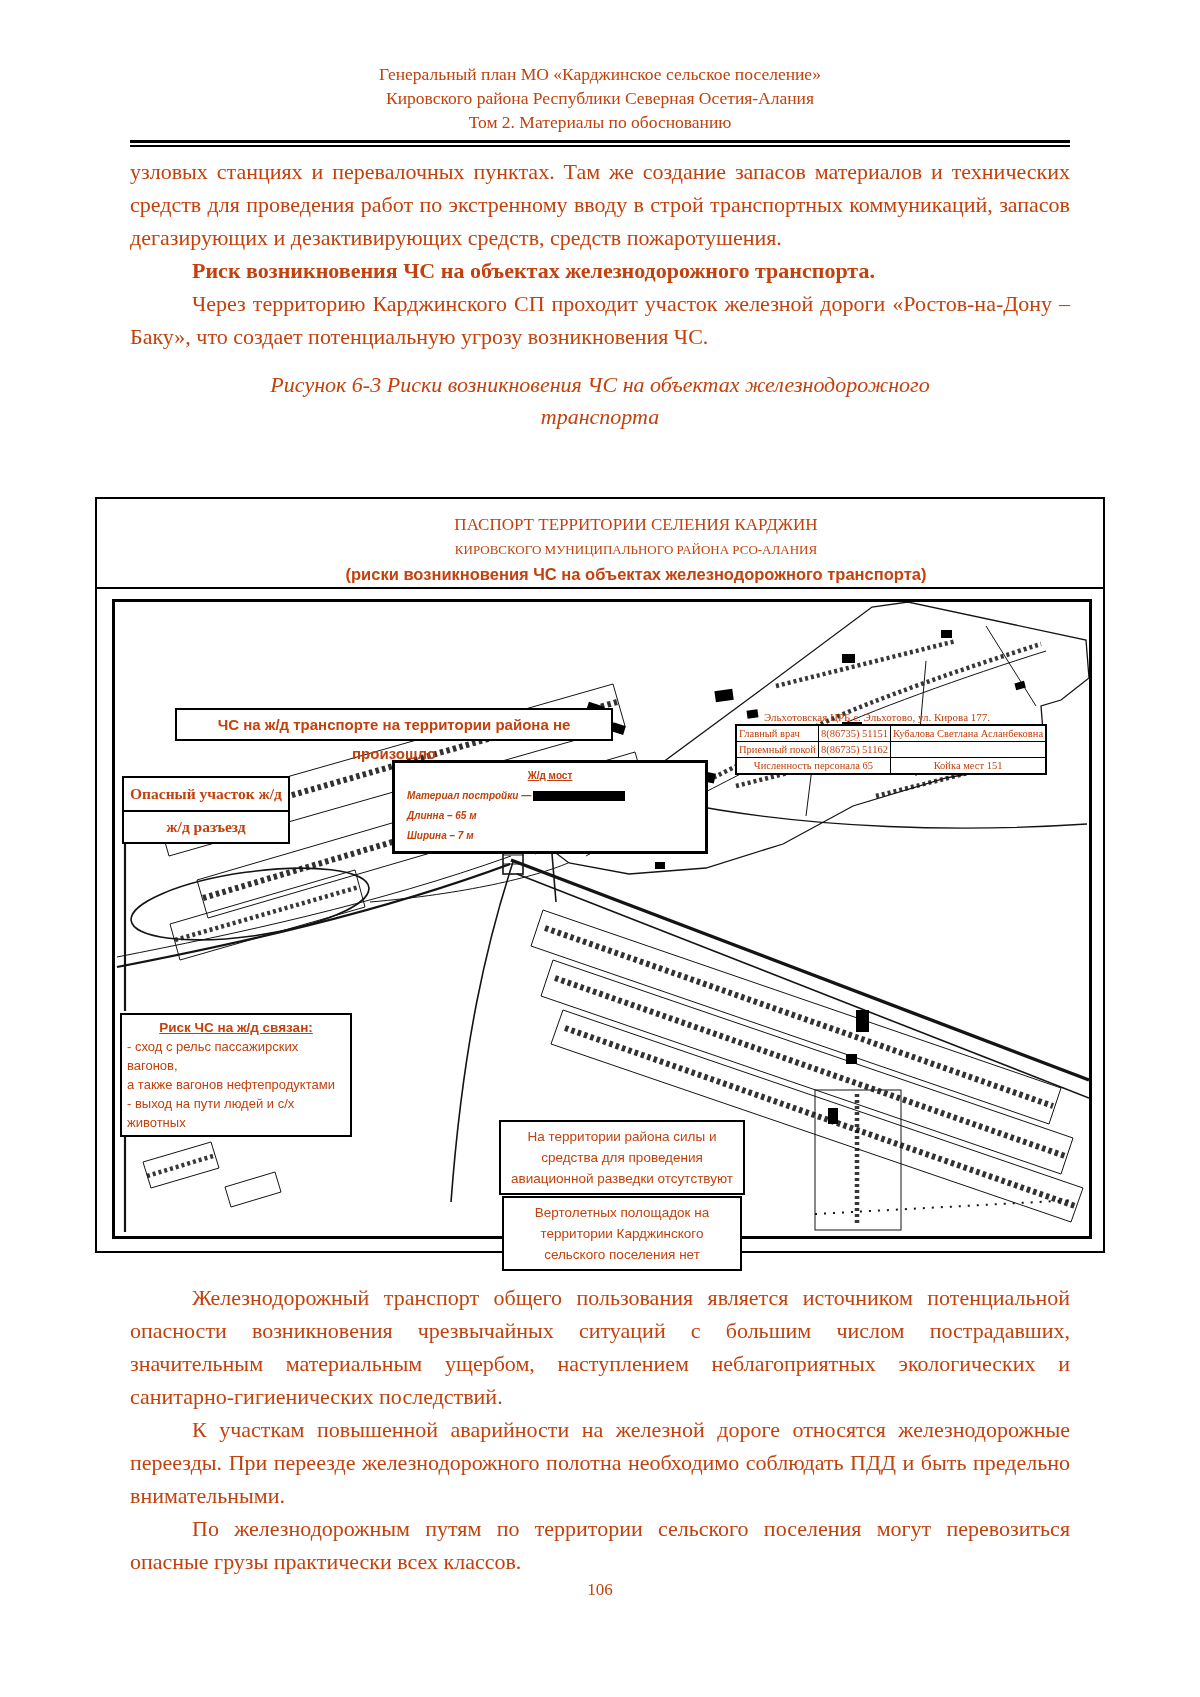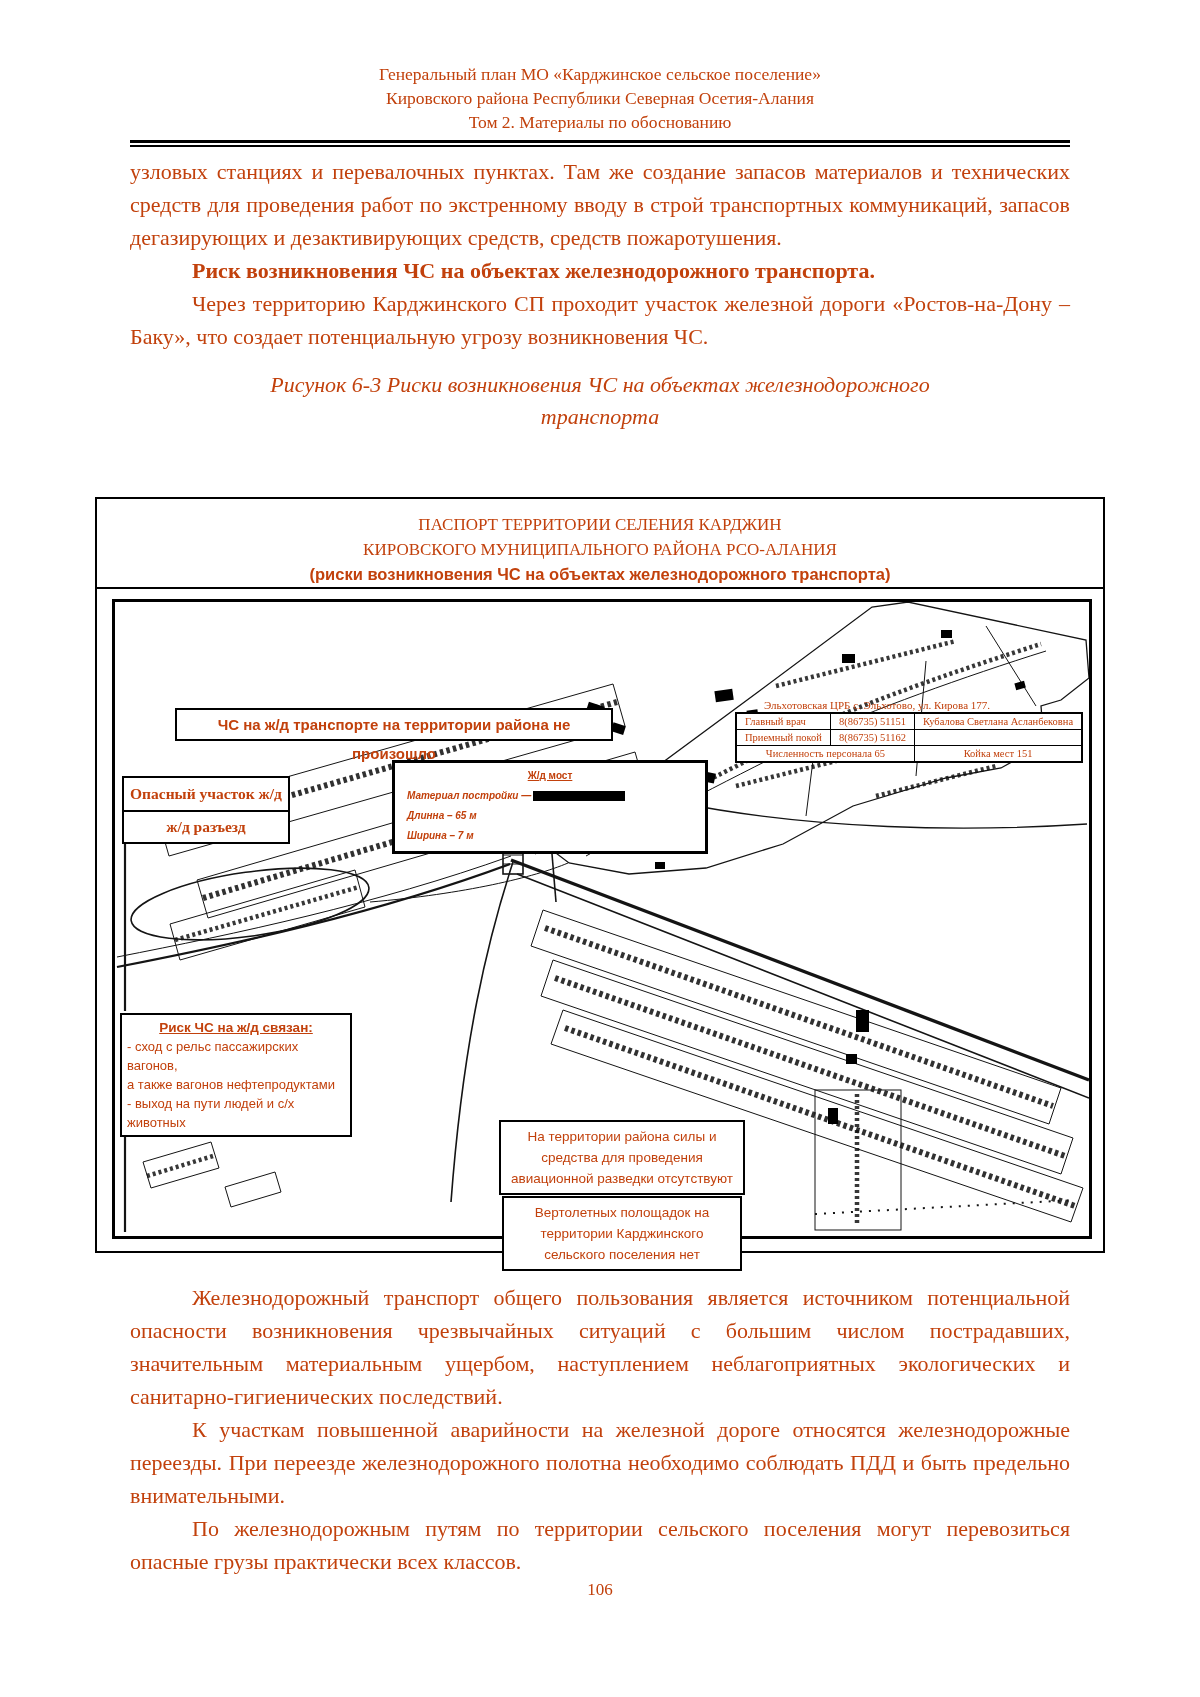--- a/index.html
+++ b/index.html
@@ -16,48 +16,48 @@
   .bodytext{position:absolute;top:155px;left:130px;width:940px;
             font-size:22px;line-height:33px;text-align:justify;}
   .p-indent{text-indent:62px;margin:0;}
   .p-noindent{margin:0;}
   .p-bold{font-weight:bold;}
   .caption{margin-top:16px;font-style:italic;text-align:center;font-size:22px;line-height:32px;}
 
   
   .figure{position:absolute;left:95px;top:497px;width:1006px;height:752px;
           border:2px solid #000;background:#fff;}
-  .fig-title{position:absolute;top:13px;left:0;width:100%;text-align:center;}
+  .fig-title{position:absolute;top:13px;left:0;width:100%;text-align:center;padding-left:36px;}
   .ft1{font-size:17px;line-height:25px;}
-  .ft2{font-size:17px;line-height:25px;}
+  .ft2{font-size:13px;line-height:25px;}
   .ft3{font-family:"Liberation Sans",sans-serif;font-weight:bold;font-size:16.5px;line-height:24px;}
   .fig-sep{position:absolute;left:0;right:0;top:88px;border-top:2px solid #000;}
 
   .map{position:absolute;left:15px;top:100px;width:974px;height:634px;
        border:3px solid #000;background:#fff;}
   .map svg{position:absolute;left:0;top:0;}
 
   
   .co{position:absolute;background:#fff;border:2px solid #000;
       font-family:"Liberation Sans",sans-serif;box-sizing:border-box;z-index:2;}
   .co-no-incident{left:60px;top:106px;width:438px;height:33px;font-weight:bold;
                   font-size:15px;text-align:center;line-height:29px;}
   .co-danger{left:7px;top:174px;width:168px;font-family:"Liberation Serif",serif;
              font-weight:bold;font-size:15.5px;text-align:center;}
   .dz-row{line-height:32px;}
   .dz-row + .dz-row{border-top:2px solid #000;line-height:30px;}
   .co-bridge{left:277px;top:158px;width:316px;height:94px;border-width:3px;
              font-size:10px;font-weight:bold;font-style:italic;padding:3px 12px;line-height:20px;}
   .bridge-title{text-align:center;font-style:normal;text-decoration:underline;}
   .redaction{display:inline-block;width:92px;height:10px;background:#000;vertical-align:middle;margin-left:2px;}
-  .co-hospital{left:620px;top:96px;width:284px;border:none;background:transparent;
+  .co-hospital{left:620px;top:108px;width:284px;border:none;background:transparent;
                font-family:"Liberation Serif",serif;font-size:10.5px;}
   .hosp-caption{text-align:center;font-size:11px;line-height:14px;white-space:nowrap;}
   .co-hospital table{width:100%;border-collapse:collapse;border:2px solid #000;background:#fff;}
-  .co-hospital td{border:1px solid #000;padding:0 8px;height:15px;white-space:nowrap;overflow:hidden;font-size:10.5px;}
+  .co-hospital td{border:1px solid #000;padding:0 2px;height:15px;white-space:nowrap;overflow:hidden;font-size:10.5px;}
   .co-risk{left:5px;top:411px;width:232px;padding:3px 5px;font-size:13px;line-height:19px;}
   .risk-title{text-align:center;font-weight:bold;text-decoration:underline;font-size:13.5px;}
   .co-aviation{left:384px;top:518px;width:246px;padding:4px 8px;font-size:13.5px;
                line-height:21px;text-align:center;}
   .co-helipad{left:387px;top:594px;width:240px;padding:4px 2px;font-size:13.5px;
               line-height:21px;text-align:center;z-index:3;}
 
   
   .ln{fill:none;stroke:#141414;}
   .w1{stroke-width:1px;} .w12{stroke-width:1.3px;} .w15{stroke-width:1.6px;}

